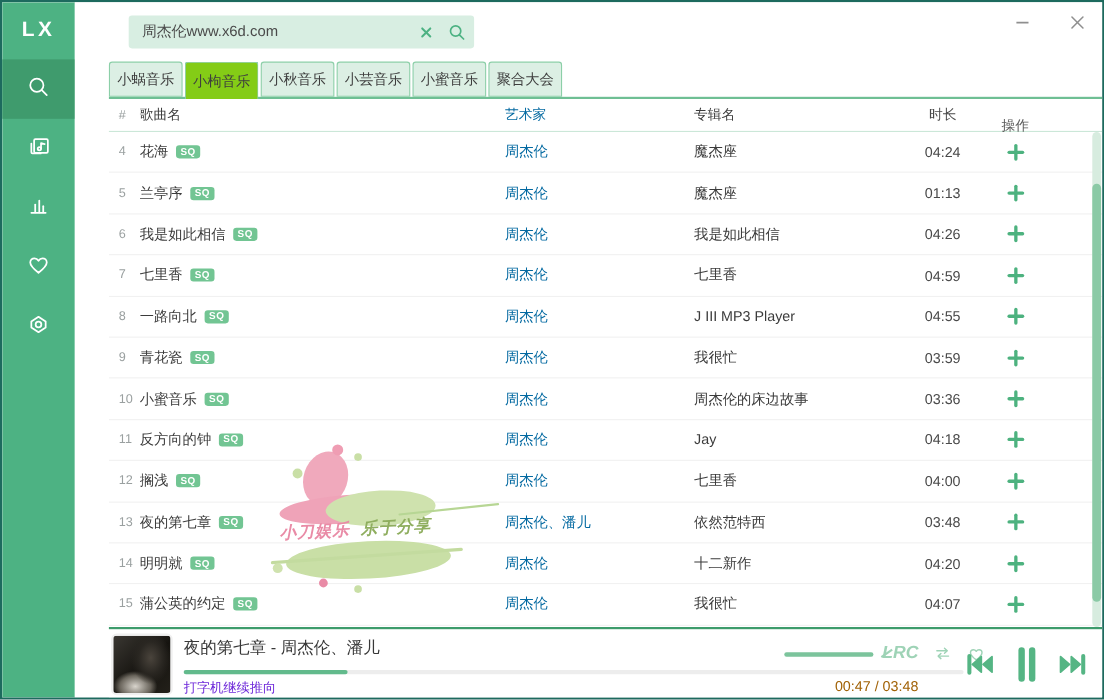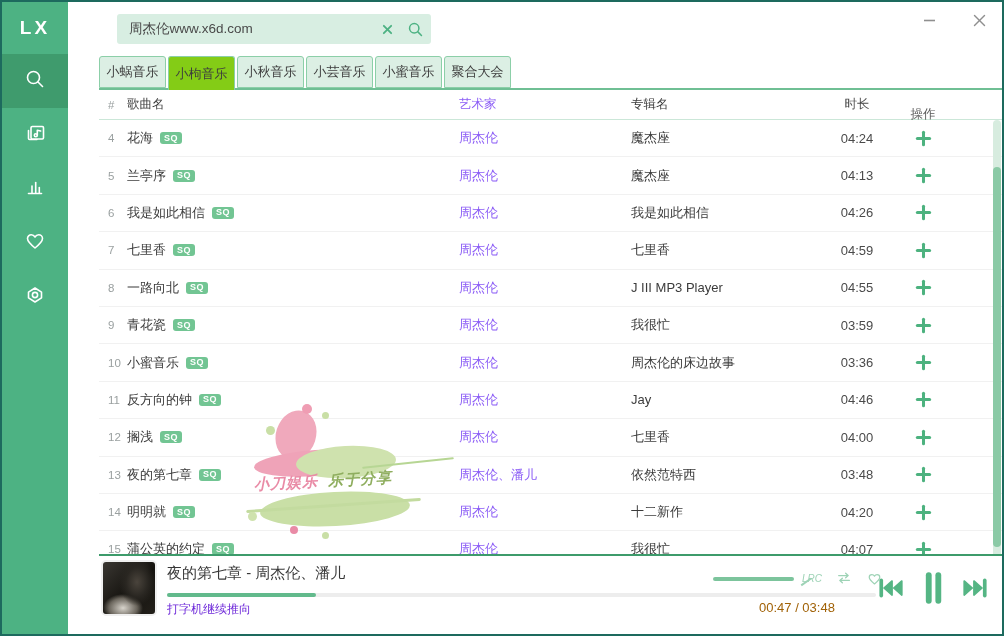--- a/index.html
+++ b/index.html
@@ -34,55 +34,55 @@
        font-size:13px;color:#3e3e3e;cursor:pointer;position:relative;z-index:1;}
   .tab.active{background:#84cc16;height:34px;z-index:2;border-bottom:none;}
   
   .table-header{height:30px;display:flex;align-items:center;font-size:12.5px;color:#5a5a5a;
                 border-bottom:1px solid #cbe7d8;flex-shrink:0;}
   .rows{flex:1;overflow:hidden;position:relative;}
   .row{height:37.4px;display:flex;align-items:center;border-bottom:1px solid #f1f1f1;font-size:13px;cursor:default;}
   .cell{overflow:hidden;white-space:nowrap;}
   .c-idx{width:28px;padding-left:9px;color:#9aa0a0;font-size:11.5px;}
   .c-song{width:332px;display:flex;align-items:center;color:#3b3b3b;}
-  .c-artist{width:172px;color:#8b5cf6;}
+  .c-artist{width:172px;color:#0369a1;}
   .c-album{width:200px;color:#3b3b3b;}
   .c-dur{width:52px;text-align:center;color:#4a4a4a;}
   .c-op{width:80px;display:flex;align-items:center;justify-content:center;}
   .th-idx{color:#9aa0a0;}
   .badge{background:#72c593;color:#fff;font-size:9px;font-weight:bold;border-radius:3px;
          padding:1.5px 4px;margin-left:7px;line-height:1;letter-spacing:.5px;}
   .plus-btn{cursor:pointer;display:flex;}
   
   .scrollbar{position:absolute;top:118px;right:1px;width:8px;height:450px;background:#d7ecdf;border-radius:4px;}
   .scroll-thumb{position:absolute;top:47px;left:0;width:8px;height:380px;background:#8bcaa6;border-radius:4px;cursor:pointer;}
   
   .watermark{position:absolute;left:170px;top:406px;width:240px;height:140px;pointer-events:none;z-index:5;}
   .wm-blob{position:absolute;border-radius:50%;}
   .wm-line{position:absolute;border-radius:2px;}
   .wm-text{position:absolute;top:64px;left:16px;font-size:15px;font-weight:bold;font-style:italic;
            transform:rotate(-3deg);white-space:nowrap;letter-spacing:1px;}
   .wm-t1{color:#e98ba6;}
   .wm-t2{color:#8fae5f;margin-left:10px;}
   
-  .playerbar{height:80px;border-top:2px solid #3d9b6b;position:relative;flex-shrink:0;background:#fff;}
+  .playerbar{height:64px;border-top:2px solid #3d9b6b;position:relative;flex-shrink:0;background:#fff;}
   .album-art{position:absolute;left:2px;top:4px;width:56px;height:56px;border-radius:5px;
              border:2px solid #f0f0f0;cursor:pointer;
              background:
                radial-gradient(ellipse 18px 24px at 34px 20px, #4a443c 0%, #2a2722 60%, transparent 100%),
                radial-gradient(ellipse 20px 14px at 20px 46px, #d8d4cc 0%, #6a655c 70%, transparent 100%),
                linear-gradient(135deg,#3a3732 0%,#15130f 55%,#23201a 100%);}
   .p-title{position:absolute;left:68px;top:8px;font-size:15px;color:#383838;}
   .p-progress{position:absolute;left:68px;top:37px;width:709px;height:4px;background:#ededed;border-radius:2px;cursor:pointer;}
   .p-progress-fill{height:4px;background:#62ba8c;border-radius:2px;width:21%;}
   .p-lyric{position:absolute;left:68px;top:45px;font-size:12px;color:#6d28d9;}
   .p-time{position:absolute;left:660px;top:44px;width:117px;font-size:13px;color:#a16207;}
   .p-volume{position:absolute;left:614px;top:21px;width:81px;height:4px;background:#7cc49c;border-radius:2px;cursor:pointer;}
   .p-icons{position:absolute;left:703px;top:13px;display:flex;gap:13px;align-items:center;}
-  .lrc-label{color:#9ed3b6;font-size:10px;font-weight:normal;position:relative;cursor:pointer;font-style:italic;}
+  .lrc-label{color:#9ed3b6;font-size:16px;font-weight:bold;position:relative;cursor:pointer;font-style:italic;}
   .lrc-label::after{content:"";position:absolute;left:-2px;top:8px;width:12px;height:1.5px;background:#9ed3b6;transform:rotate(-35deg);}
   .pale-icon{cursor:pointer;display:flex;}
   .pale-icon svg{stroke:#9ed3b6;fill:none;stroke-width:1.6;stroke-linecap:round;stroke-linejoin:round;}
   .controls{position:absolute;right:12px;top:0;height:64px;display:flex;align-items:center;gap:14px;}
   .ctrl{cursor:pointer;display:flex;}
   .ctrl svg{fill:#55b584;stroke:#55b584;stroke-linejoin:round;stroke-linecap:round;}
 </style>
 </head>
 <body>
 
@@ -231,21 +231,21 @@
       </div>
 
       <div class="row">
         <div class="cell c-idx">5</div>
         <div class="cell c-song">
           <span>兰亭序</span>
           <span class="badge">SQ</span>
         </div>
         <div class="cell c-artist">周杰伦</div>
         <div class="cell c-album">魔杰座</div>
-        <div class="cell c-dur">04:13</div>
+        <div class="cell c-dur">01:13</div>
         <div class="cell c-op">
           <span class="plus-btn">
             <svg width="17" height="17" viewBox="0 0 18 18" stroke="#4db27f" stroke-width="3.2" stroke-linecap="round">
                 <line x1="9" y1="2.5" x2="9" y2="15.5"></line>
                 <line x1="2.5" y1="9" x2="15.5" y2="9"></line>
               </svg>
           </span>
         </div>
       </div>
 
@@ -345,21 +345,21 @@
       </div>
 
       <div class="row">
         <div class="cell c-idx">11</div>
         <div class="cell c-song">
           <span>反方向的钟</span>
           <span class="badge">SQ</span>
         </div>
         <div class="cell c-artist">周杰伦</div>
         <div class="cell c-album">Jay</div>
-        <div class="cell c-dur">04:46</div>
+        <div class="cell c-dur">04:18</div>
         <div class="cell c-op">
           <span class="plus-btn">
             <svg width="17" height="17" viewBox="0 0 18 18" stroke="#4db27f" stroke-width="3.2" stroke-linecap="round">
                 <line x1="9" y1="2.5" x2="9" y2="15.5"></line>
                 <line x1="2.5" y1="9" x2="15.5" y2="9"></line>
               </svg>
           </span>
         </div>
       </div>
 

